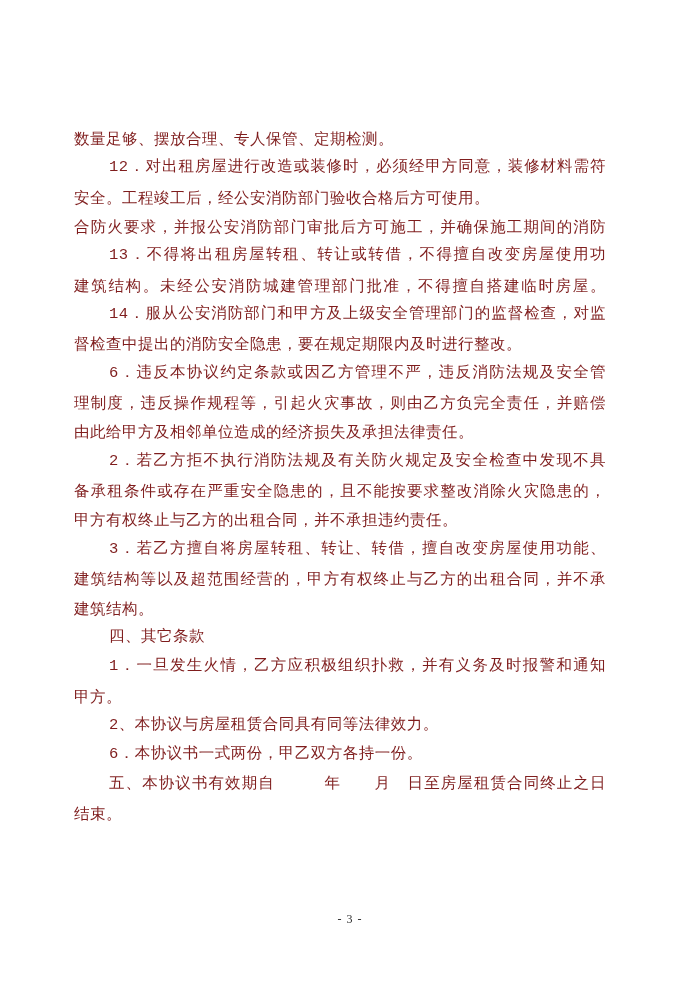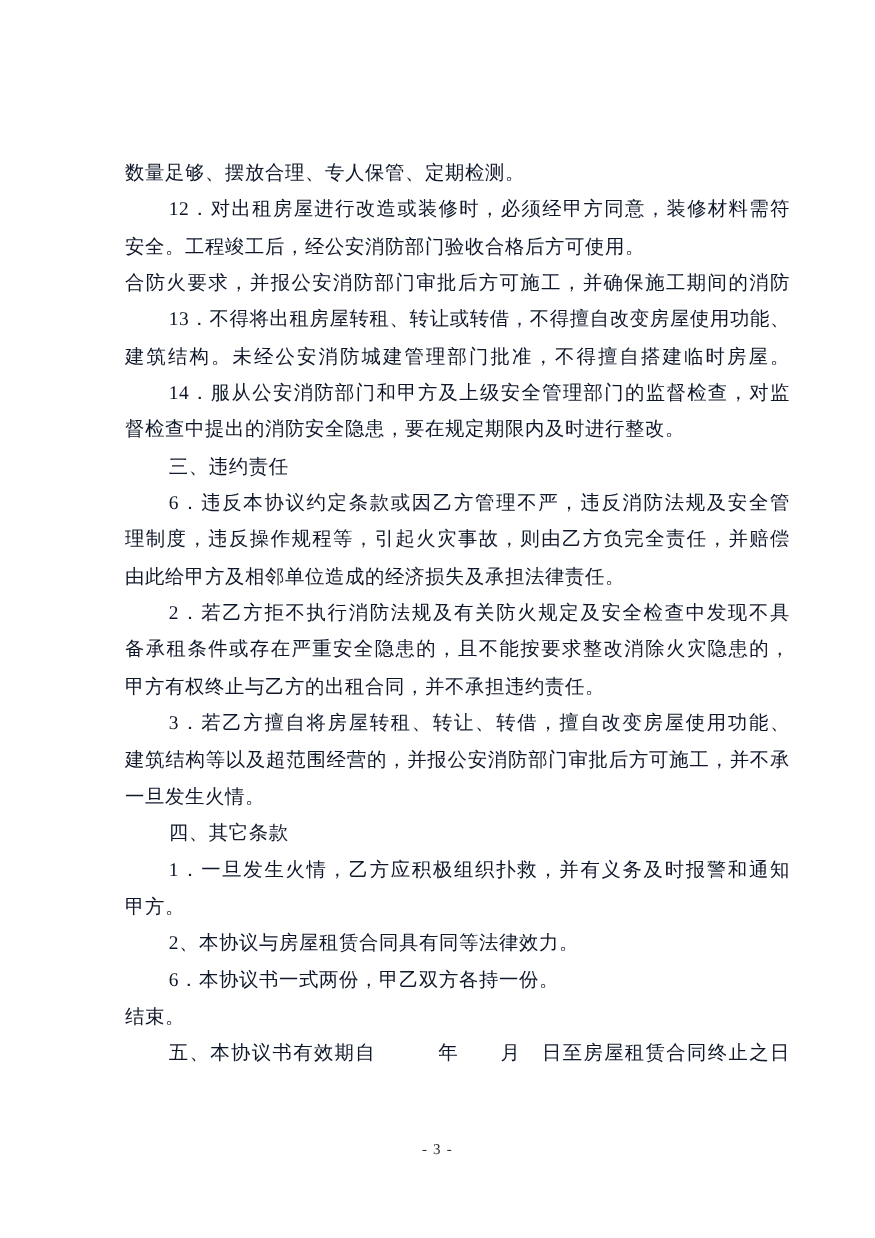--- a/index.html
+++ b/index.html
@@ -10,40 +10,41 @@
   .page {
     position: relative;
     width: 700px;
     height: 990px;
     background: #ffffff;
     overflow: hidden;
     font-family: "Liberation Serif", "DejaVu Serif", serif;
   }
   .textblock {
     position: absolute;
-    left: 100px;
+    left: 74px;
     top: 124px;
     width: 532px;
-    color: #0f172a;
+    color: #7f1d1d;
   }
   .line {
     height: 29.35px;
     line-height: 29.35px;
     font-size: 15.5px;
     letter-spacing: 0.5px;
     white-space: normal;
     overflow: hidden;
     text-align: left;
   }
   .fill {
     text-align: justify;
     text-align-last: justify;
   }
   .indent {
     padding-left: 35px;
+    font-family: Liberation Mono, monospace;
   }
   .footer {
     position: absolute;
     left: 0;
     top: 912px;
     width: 700px;
     text-align: center;
     font-size: 12px;
     color: #2d2d2d;
     letter-spacing: 1px;
@@ -55,33 +56,32 @@
 <div class="page">
   <div class="textblock">
     <div class="line">数量足够、摆放合理、专人保管、定期检测。</div>
     <div class="line indent fill">12．对出租房屋进行改造或装修时，必须经甲方同意，装修材料需符</div>
     <div class="line">安全。工程竣工后，经公安消防部门验收合格后方可使用。</div>
     <div class="line fill">合防火要求，并报公安消防部门审批后方可施工，并确保施工期间的消防</div>
     <div class="line indent fill">13．不得将出租房屋转租、转让或转借，不得擅自改变房屋使用功能、</div>
     <div class="line fill">建筑结构。未经公安消防城建管理部门批准，不得擅自搭建临时房屋。</div>
     <div class="line indent fill">14．服从公安消防部门和甲方及上级安全管理部门的监督检查，对监</div>
     <div class="line">督检查中提出的消防安全隐患，要在规定期限内及时进行整改。</div>
-    <div class="line indent">三、违约责任</div>
     <div class="line indent fill">6．违反本协议约定条款或因乙方管理不严，违反消防法规及安全管</div>
     <div class="line fill">理制度，违反操作规程等，引起火灾事故，则由乙方负完全责任，并赔偿</div>
     <div class="line">由此给甲方及相邻单位造成的经济损失及承担法律责任。</div>
     <div class="line indent fill">2．若乙方拒不执行消防法规及有关防火规定及安全检查中发现不具</div>
     <div class="line fill">备承租条件或存在严重安全隐患的，且不能按要求整改消除火灾隐患的，</div>
     <div class="line">甲方有权终止与乙方的出租合同，并不承担违约责任。</div>
     <div class="line indent fill">3．若乙方擅自将房屋转租、转让、转借，擅自改变房屋使用功能、</div>
-    <div class="line fill">建筑结构等以及超范围经营的，并报公安消防部门审批后方可施工，并不承</div>
-    <div class="line">一旦发生火情。</div>
+    <div class="line fill">建筑结构等以及超范围经营的，甲方有权终止与乙方的出租合同，并不承</div>
+    <div class="line">建筑结构。</div>
     <div class="line indent">四、其它条款</div>
     <div class="line indent fill">1．一旦发生火情，乙方应积极组织扑救，并有义务及时报警和通知</div>
     <div class="line">甲方。</div>
     <div class="line indent">2、本协议与房屋租赁合同具有同等法律效力。</div>
     <div class="line indent">6．本协议书一式两份，甲乙双方各持一份。</div>
+    <div class="line indent fill">五、本协议书有效期自　　　年　　月　日至房屋租赁合同终止之日</div>
     <div class="line">结束。</div>
-    <div class="line indent fill">五、本协议书有效期自　　　年　　月　日至房屋租赁合同终止之日</div>
   </div>
 
   <div class="footer">- 3 -</div>
 </div>
 
 </body></html>

